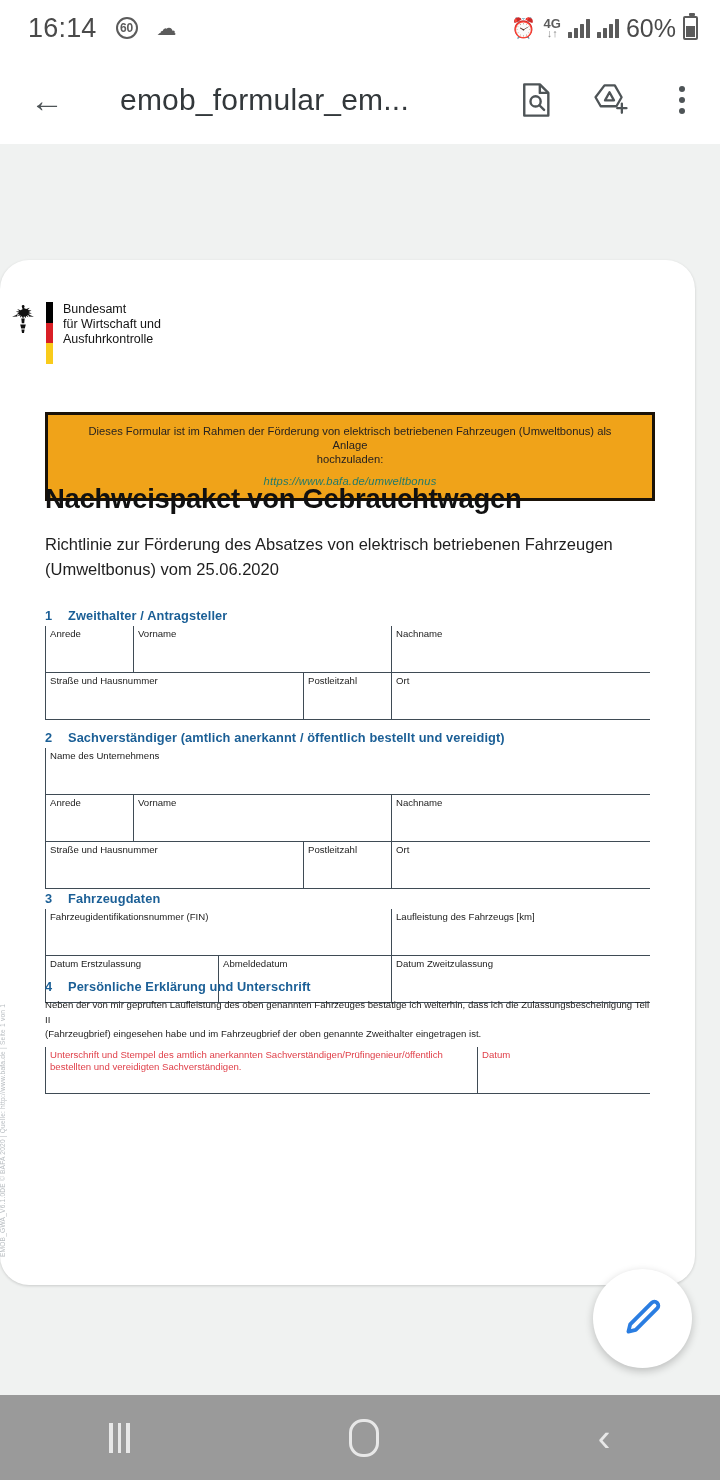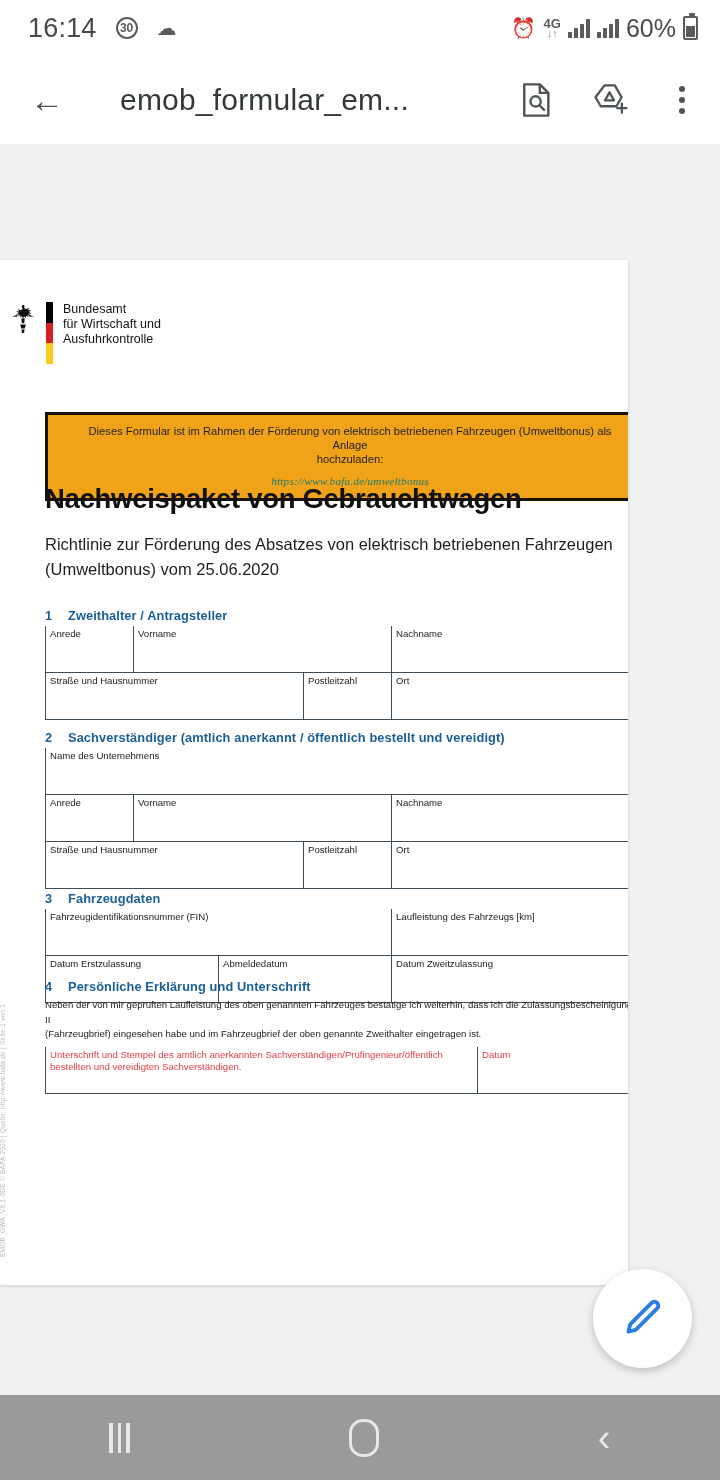--- a/index.html
+++ b/index.html
@@ -60,44 +60,45 @@
   .kebab { display: flex; flex-direction: column; gap: 5px; width: 40px; align-items: center; }
   .kebab span { width: 6px; height: 6px; border-radius: 50%; background: #4e5457; display: block; }
 
   
   .viewer {
     position: absolute; top: 144px; left: 0;
     width: 720px; height: 1251px; background: #f0f2f1;
   }
   .page {
     position: absolute; top: 116px; left: 0;
-    width: 628px; height: 1025px; background: #ffffff;
+    width: 695px; height: 1025px; background: #ffffff;
     box-shadow: 0 1px 3px rgba(0,0,0,.16);
     overflow: hidden;
+    border-radius: 29px;
   }
 
   
   .logo { position: absolute; left: 8px; top: 42px; display: flex; align-items: flex-start; }
   .eagle { width: 30px; height: 34px; margin-right: 8px; }
   .flagbar { width: 7px; height: 62px; display: flex; flex-direction: column; }
   .flagbar i { display: block; width: 100%; flex: 1; }
   .flagbar i.k { background: #000000; } .flagbar i.r { background: #d91f26; }
   .flagbar i.g { background: #f9cb1b; }
   .logo-txt { margin-left: 10px; font-size: 12.5px; line-height: 15px; color: #141414; }
 
   
   .notice {
     position: absolute; left: 45px; top: 152px; width: 610px;
     background: #f0a319; border: 3px solid #1a1208;
     padding: 9px 22px 11px; text-align: center;
   }
   .notice-line { font-size: 11.2px; color: #262220; line-height: 14px; }
   .notice-url {
     display: block; margin-top: 9px; font-size: 11.2px; font-style: italic;
-    color: #1f7a6b; letter-spacing: .2px; font-family: Liberation Serif, serif;
+    color: #1f7a6b; letter-spacing: .2px;
   }
 
   
   .doc-h1 {
     position: absolute; left: 45px; top: 223px;
     font-size: 27.5px; font-weight: bold; color: #111111; letter-spacing: -.3px;
   }
   .doc-sub {
     position: absolute; left: 45px; top: 272px; width: 600px;
     font-size: 16.5px; line-height: 25px; color: #1e1e1e;
@@ -146,21 +147,21 @@
   .nav-recents i { display: block; width: 3.5px; height: 30px; background: #e8e8e8; }
   .nav-home { width: 30px; height: 38px; border: 3.5px solid #e8e8e8; border-radius: 14px; }
   .nav-back { font-size: 38px; color: #e8e8e8; line-height: 1; font-weight: 300; }
 </style>
 </head>
 <body>
 
 <div class="statusbar">
   <div class="sb-left">
     <span class="sb-clock">16:14</span>
-    <span class="sb-dnd">30</span>
+    <span class="sb-dnd">60</span>
     <span class="sb-cloud">☁</span>
   </div>
   <div class="sb-right">
     <span class="sb-alarm">⏰</span>
     <span class="sb-net">
       <span class="g">4G</span>
       <span class="ar">↓↑</span>
     </span>
     <span class="bars">
         <i></i>

